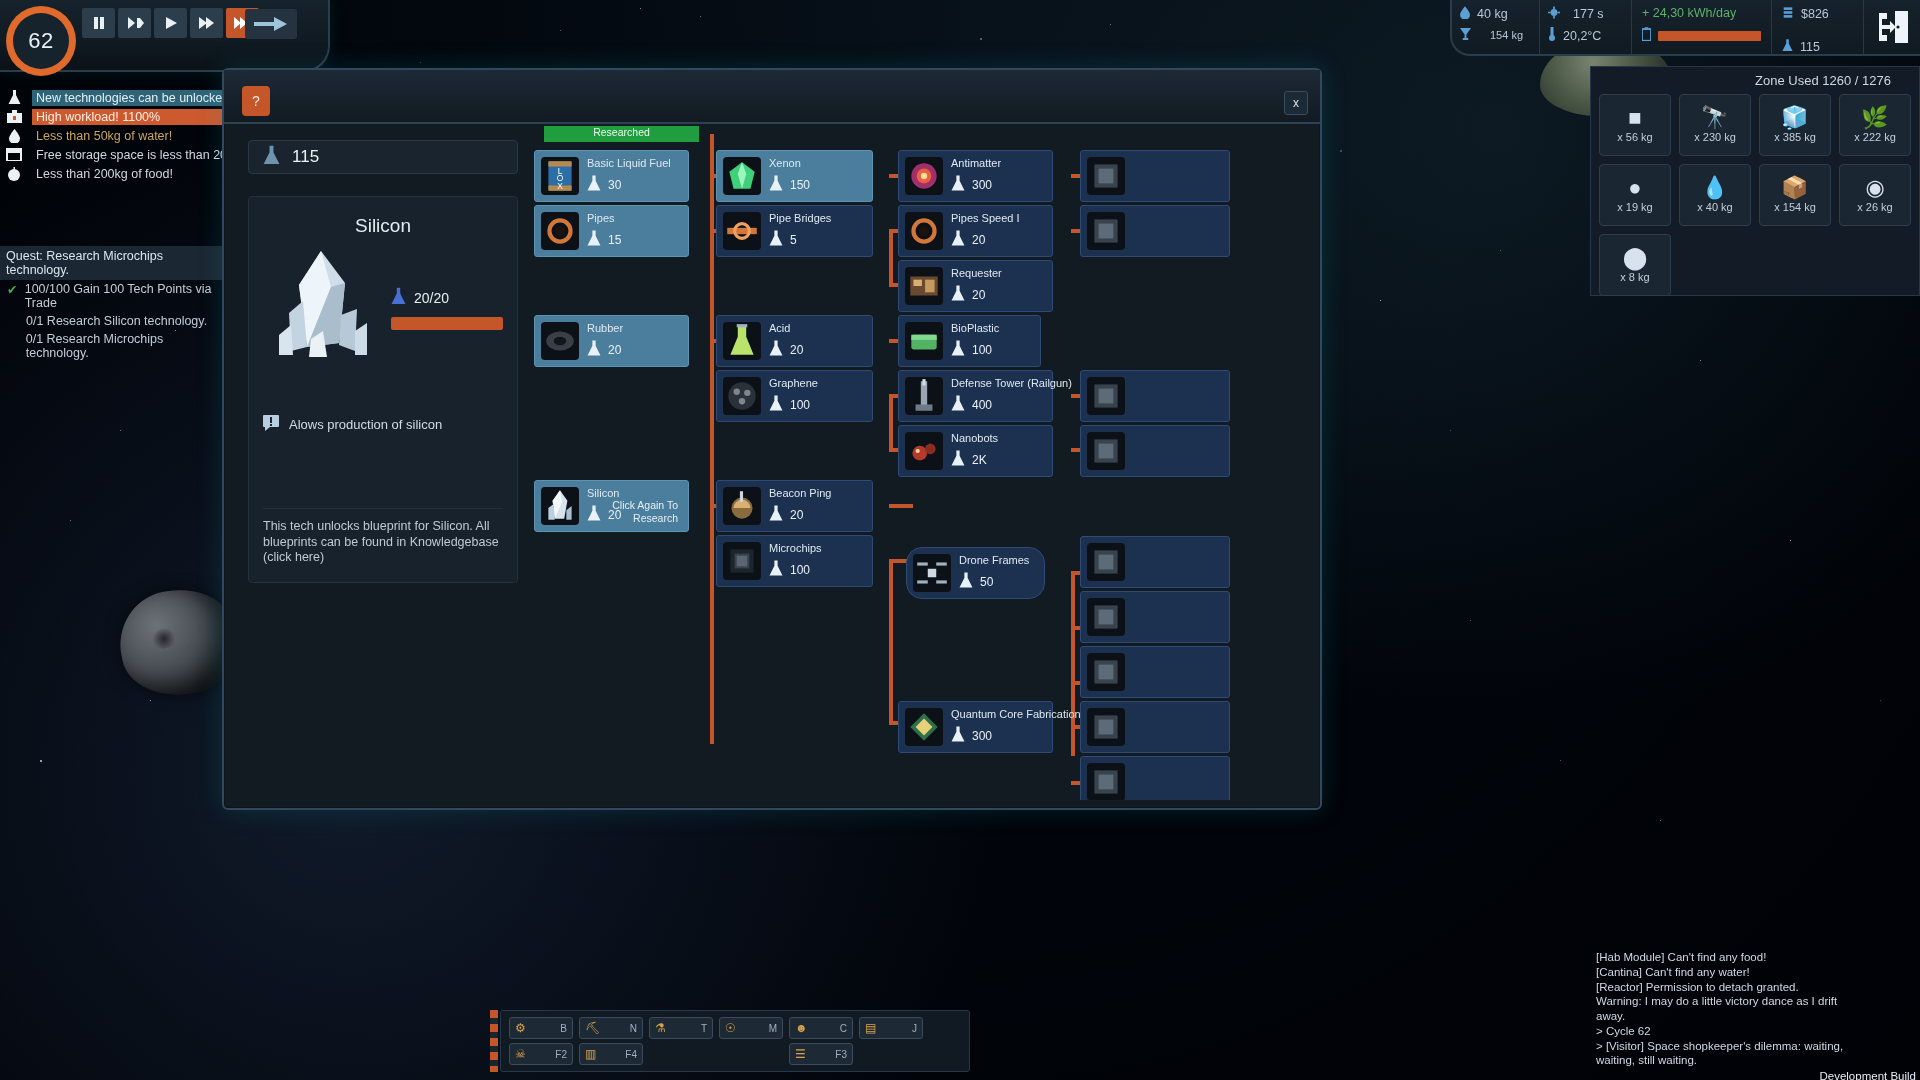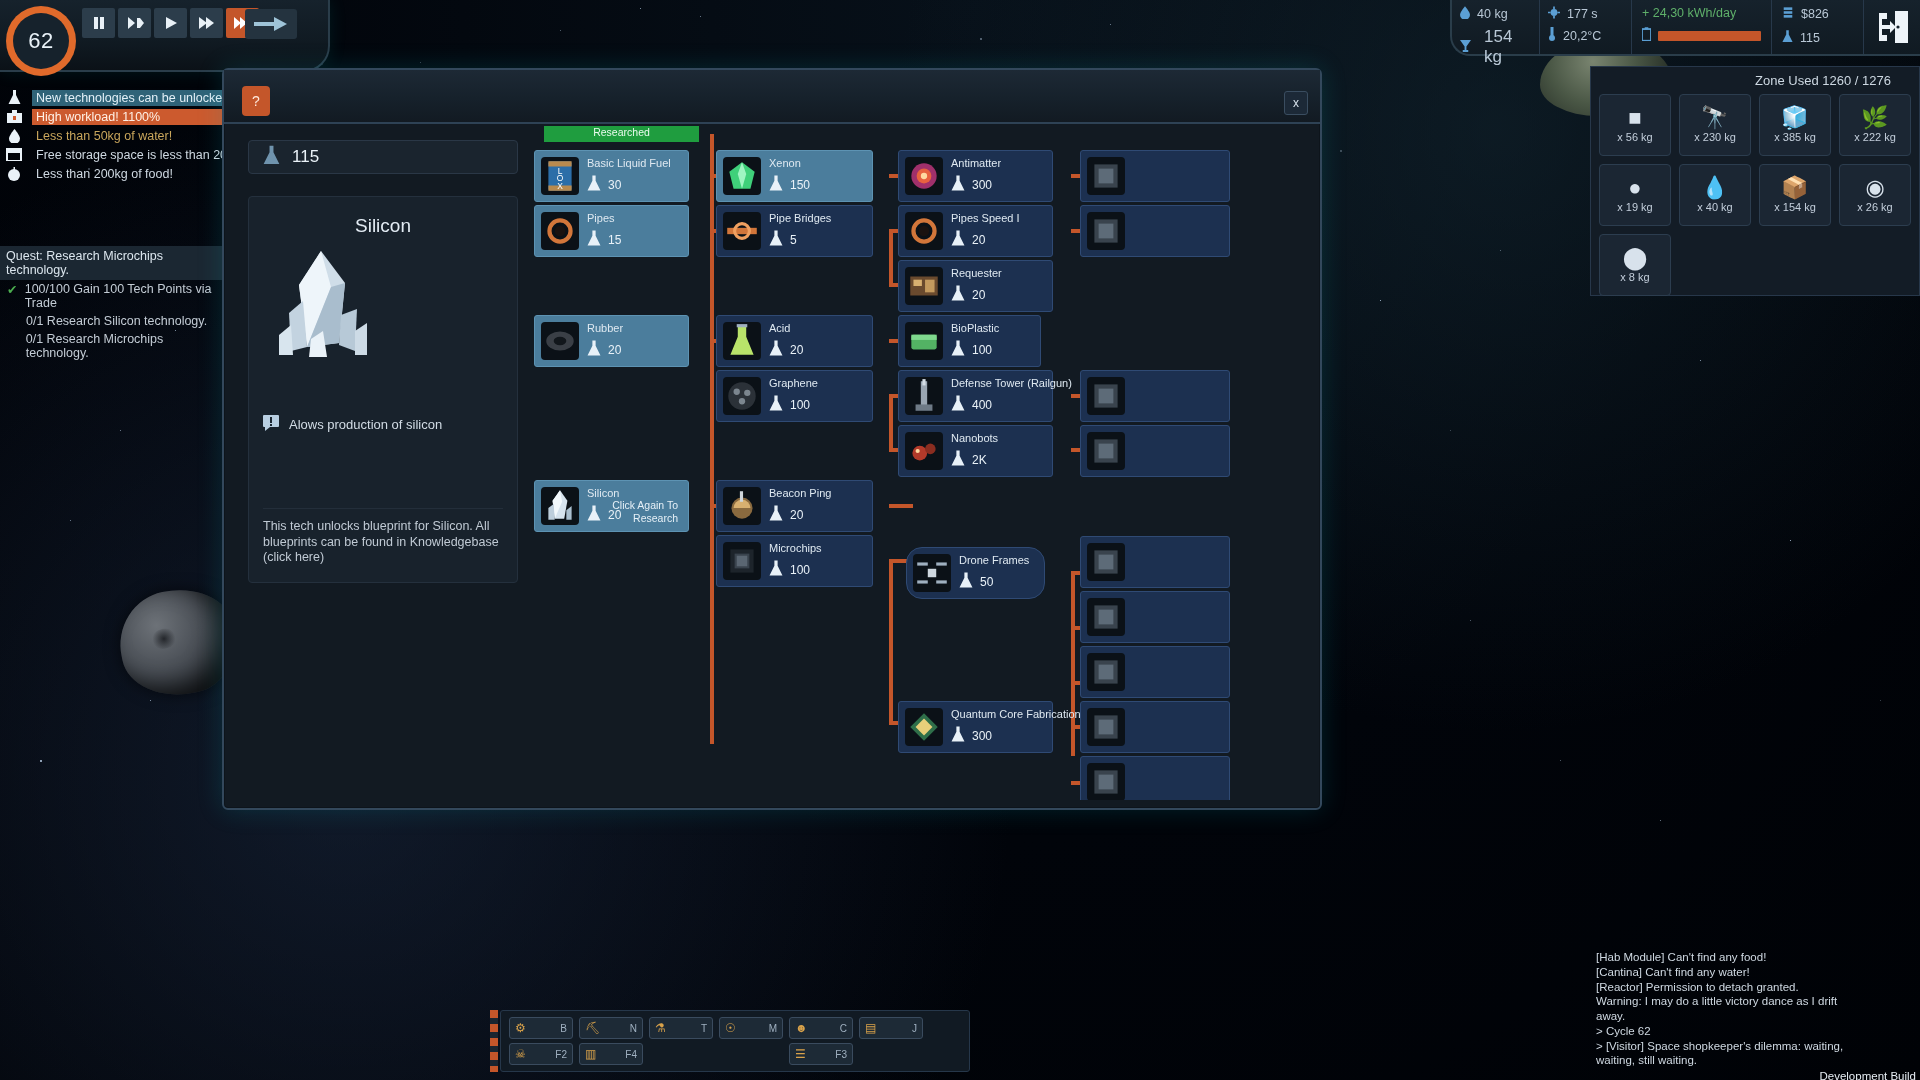--- a/index.html
+++ b/index.html
@@ -357,32 +357,32 @@
 
   <div style="width:88px; border-right:1px solid #27384a; padding:6px 8px; display:flex; flex-direction:column; gap:5px;">
     <div style="display:flex; align-items:center; gap:7px; font-size:12.5px; color:#b9c8d6;">
       <span>
         <svg width="10" height="13" viewBox="0 0 11 14">
             <path d="M5.5 0C5.5 0 0 6.5 0 9.4A5.5 5.5 0 0 0 11 9.4C11 6.5 5.5 0 5.5 0z" fill="#5b9fd4"></path>
           </svg>
       </span>
       <span>40 kg</span>
     </div>
-    <div style="display:flex; align-items:center; gap:13px; font-size:17px; color:#b9c8d6;">
+    <div style="display:flex; align-items:center; gap:19px; font-size:11px; color:#b9c8d6;">
       <span>
         <svg width="11" height="13" viewBox="0 0 12 14">
             <path d="M0 1h12L7 8v4h2v2H3v-2h2V8z" fill="#5b9fd4"></path>
           </svg>
       </span>
       <span>154 kg</span>
     </div>
   </div>
 
   <div style="width:92px; border-right:1px solid #27384a; padding:6px 8px; display:flex; flex-direction:column; gap:5px;">
-    <div style="display:flex; align-items:center; gap:7px; font-size:12.5px; color:#b9c8d6;">
+    <div style="display:flex; align-items:center; gap:13px; font-size:12.5px; color:#b9c8d6;">
       <span>
         <svg width="12" height="13" viewBox="0 0 14 14">
             <circle cx="7" cy="7" r="4" fill="#5b9fd4"></circle>
             <path d="M7 0v3M7 11v3M0 7h3M11 7h3" stroke="#5b9fd4" stroke-width="2"></path>
           </svg>
       </span>
       <span>177 s</span>
     </div>
     <div style="display:flex; align-items:center; gap:7px; font-size:12.5px; color:#b9c8d6;">
       <span>
@@ -401,21 +401,21 @@
       <span>
         <svg width="9" height="14" viewBox="0 0 10 15">
             <rect x="3" y="0" width="4" height="2" fill="#5b9fd4"></rect>
             <rect x="0" y="2" width="10" height="13" fill="none" stroke="#5b9fd4" stroke-width="2"></rect>
           </svg>
       </span>
       <span style="flex:1; height:10px; background:#c4562a; border-radius:1px;"></span>
     </div>
   </div>
 
-  <div style="width:92px; border-right:1px solid #27384a; padding:6px 10px; display:flex; flex-direction:column; gap:8px;">
+  <div style="width:92px; border-right:1px solid #27384a; padding:6px 10px; display:flex; flex-direction:column; gap:17px;">
     <div style="display:flex; align-items:center; gap:7px; font-size:12.5px; color:#b9c8d6;">
       <span>
         <svg width="12" height="13" viewBox="0 0 14 14">
             <rect x="2" y="1" width="10" height="3" fill="#5b9fd4"></rect>
             <rect x="2" y="5.5" width="10" height="3" fill="#5b9fd4"></rect>
             <rect x="2" y="10" width="10" height="3" fill="#5b9fd4"></rect>
           </svg>
       </span>
       <span>$826</span>
     </div>
@@ -569,20 +569,33 @@
               <polygon points="58,8 82,40 76,100 44,104 36,42" fill="#cfdde8"></polygon>
               <polygon points="58,8 68,44 44,104 36,42" fill="#eef5fa"></polygon>
               <polygon points="68,44 82,40 76,100 44,104" fill="#a9bdcd"></polygon>
               <polygon points="26,70 40,58 44,104 28,108" fill="#c3d3e0"></polygon>
               <polygon points="78,72 94,66 92,108 76,102" fill="#b7c9d7"></polygon>
               <polygon points="16,92 28,82 30,112 16,112" fill="#d8e5ee"></polygon>
               <polygon points="92,88 104,80 104,112 92,112" fill="#cddbe6"></polygon>
               <polygon points="48,96 60,88 64,114 46,114" fill="#eaf2f8"></polygon>
             </svg>
           </div>
+          <div id="detail-prog">
+            <div id="detail-prog-row">
+              <span>
+                <svg width="15" height="19" viewBox="0 0 13 15">
+                    <path d="M5 0h3v5l4.5 9H0.5L5 5z" fill="#4a6fd4"></path>
+                  </svg>
+              </span>
+              <span>20/20</span>
+            </div>
+            <div id="detail-bar">
+                <i id="detail-bar-fill" style="width: 100%;"></i>
+              </div>
+          </div>
         </div>
 
         <div id="detail-effect">
           <span>
             <svg width="16" height="16" viewBox="0 0 16 16">
                 <rect x="0" y="0" width="16" height="12" rx="1" fill="#b8cfe2"></rect>
                 <polygon points="2,12 7,12 2,16" fill="#b8cfe2"></polygon>
                 <rect x="7" y="2" width="2" height="6" fill="#1b2732"></rect>
                 <rect x="7" y="9" width="2" height="2" fill="#1b2732"></rect>
               </svg>

